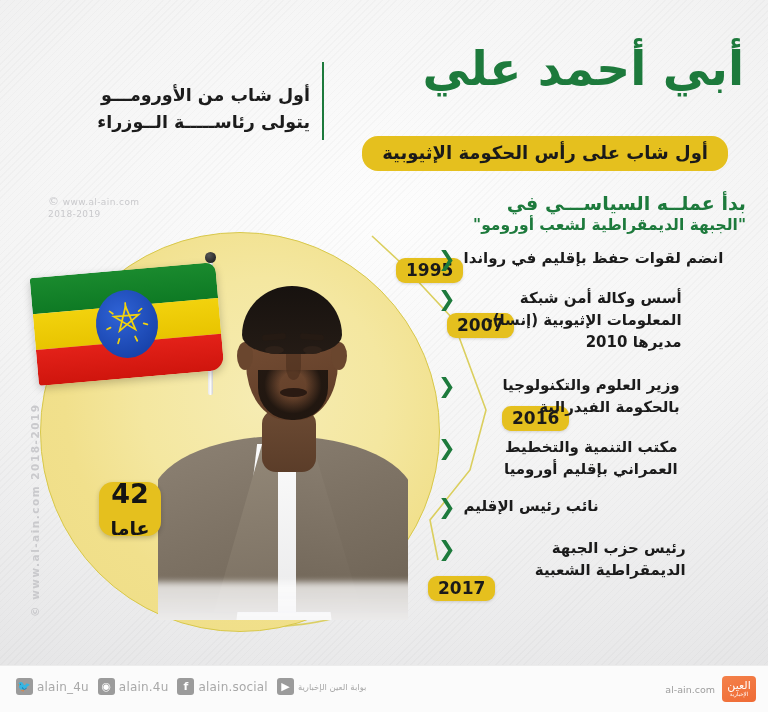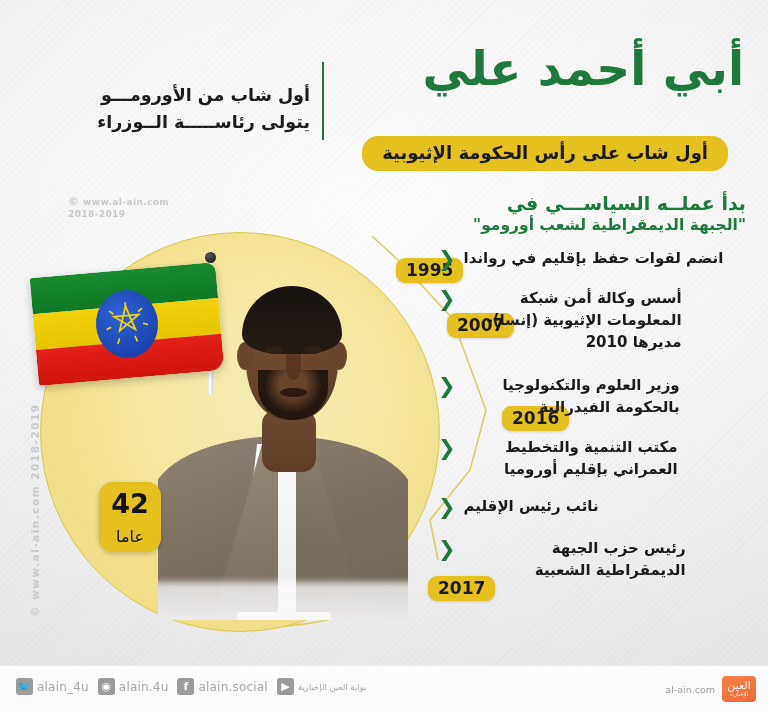--- a/index.html
+++ b/index.html
@@ -34,21 +34,21 @@
     position:absolute;left:322px;top:62px;width:2px;height:78px;background:#1d7a3c;
   }
   .subtitle{
     position:absolute;left:80px;top:82px;width:230px;text-align:right;
     color:#1c1c1c;font-size:17.5px;font-weight:bold;line-height:1.55;
   }
   
   .wm-top{
     position:absolute;left:48px;top:196px;
     color:#c9c9cc;font-size:9px;line-height:1.15;letter-spacing:.4px;
-    direction:ltr;text-align:left;font-weight:700;margin-left:20px;
+    direction:ltr;text-align:left;font-weight:400;
   }
   .wm-top .c{font-size:11px;}
   .wm-side{
     position:absolute;left:-40px;top:536px;width:150px;
     transform:rotate(-90deg);transform-origin:center center;
     color:#c9c9cc;font-size:10.5px;letter-spacing:1.5px;
     direction:ltr;text-align:center;font-weight:600;white-space:nowrap;
   }
   
   .circle-wrap{position:absolute;left:40px;top:232px;width:400px;height:400px;}
@@ -143,27 +143,27 @@
     background:radial-gradient(ellipse at 50% 30%,rgba(22,16,12,.0) 26%,rgba(22,16,12,.85) 58%);
     border-radius:0 0 48% 48% / 0 0 64% 64%;
   }
   .pt-table{
     left:-10px;top:352px;width:280px;height:48px;
     background:linear-gradient(180deg,rgba(255,255,255,.72),rgba(248,248,250,.95));
     filter:blur(3px);
   }
   
   .age-badge{
-    position:absolute;left:99px;top:482px;width:62px;height:70px;
+    position:absolute;left:99px;top:482px;width:62px;height:54px;
     background:#e5c01e;border-radius:14px;
     display:flex;flex-direction:column;align-items:center;justify-content:center;
     color:#141414;line-height:1;box-shadow:0 2px 5px rgba(0,0,0,.2);
   }
   .age-num{font-size:27px;font-weight:bold;}
-  .age-unit{font-size:16px;font-weight:normal;margin-top:12px;}
+  .age-unit{font-size:19px;font-weight:bold;margin-top:12px;}
   
   .timeline{position:absolute;right:0;top:192px;width:330px;}
   .tl-head{text-align:right;padding-right:22px;}
   .tl-head .l1{color:#1d7a3c;font-size:19px;font-weight:bold;white-space:nowrap;}
   .tl-head .l2{color:#1d7a3c;font-size:15.5px;font-weight:bold;margin-top:2px;}
   .tl-row{
     display:flex;align-items:flex-start;justify-content:flex-end;
     margin-top:14px;padding-right:14px;
   }
   .tl-text{

